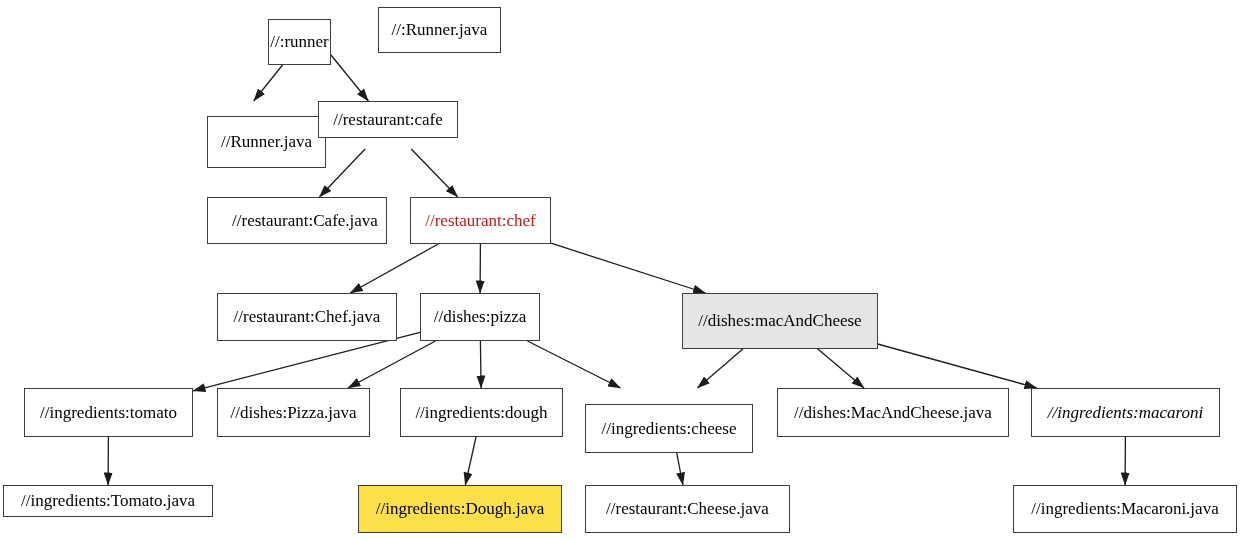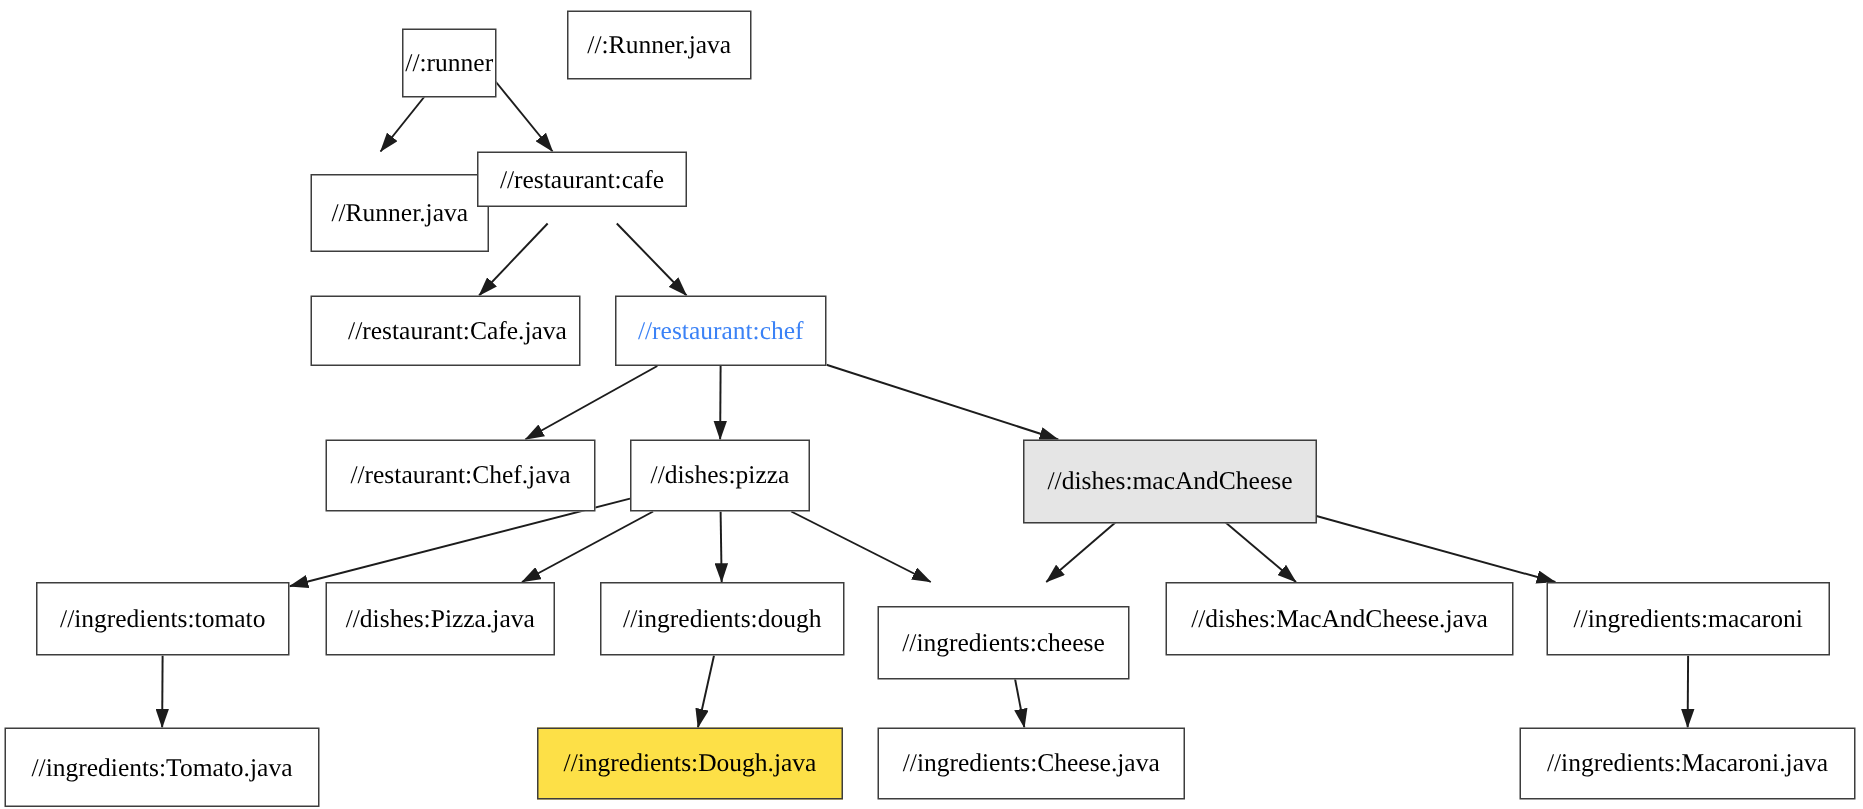--- a/index.html
+++ b/index.html
@@ -80,21 +80,21 @@
       </div>
       <div class="graph-node" style="left: 175px; top: 116px; width: 119px; height: 52px; border-color: rgb(61, 61, 61); background: rgb(255, 255, 255); color: rgb(0, 0, 0); margin-left: 32px;">
         <span>//Runner.java</span>
       </div>
       <div class="graph-node" style="left: 318px; top: 101px; width: 140px; height: 37px; border-color: rgb(61, 61, 61); background: rgb(255, 255, 255); color: rgb(0, 0, 0);">
         <span>//restaurant:cafe</span>
       </div>
       <div class="graph-node" style="left: 207px; top: 197px; width: 180px; height: 47px; border-color: rgb(61, 61, 61); background: rgb(255, 255, 255); color: rgb(0, 0, 0); padding-left: 16px;">
         <span>//restaurant:Cafe.java</span>
       </div>
-      <div class="graph-node" style="left: 410px; top: 197px; width: 141px; height: 47px; border-color: rgb(61, 61, 61); background: rgb(255, 255, 255); color: #3b82f6;">
+      <div class="graph-node" style="left: 410px; top: 197px; width: 141px; height: 47px; border-color: rgb(61, 61, 61); background: rgb(255, 255, 255); color: #b91c1c;">
         <span>//restaurant:chef</span>
       </div>
       <div class="graph-node" style="left: 217px; top: 293px; width: 180px; height: 48px; border-color: rgb(61, 61, 61); background: rgb(255, 255, 255); color: rgb(0, 0, 0);">
         <span>//restaurant:Chef.java</span>
       </div>
       <div class="graph-node" style="left: 420px; top: 293px; width: 120px; height: 48px; border-color: rgb(61, 61, 61); background: rgb(255, 255, 255); color: rgb(0, 0, 0);">
         <span>//dishes:pizza</span>
       </div>
       <div class="graph-node" style="left: 682px; top: 293px; width: 196px; height: 56px; border-color: rgb(61, 61, 61); background: #e5e5e5; color: rgb(0, 0, 0);">
         <span>//dishes:macAndCheese</span>
@@ -107,29 +107,29 @@
       </div>
       <div class="graph-node" style="left: 400px; top: 388px; width: 163px; height: 49px; border-color: rgb(61, 61, 61); background: rgb(255, 255, 255); color: rgb(0, 0, 0);">
         <span>//ingredients:dough</span>
       </div>
       <div class="graph-node" style="left: 585px; top: 388px; width: 168px; height: 49px; border-color: rgb(61, 61, 61); background: rgb(255, 255, 255); color: rgb(0, 0, 0); margin-top: 16px;">
         <span>//ingredients:cheese</span>
       </div>
       <div class="graph-node" style="left: 777px; top: 388px; width: 232px; height: 49px; border-color: rgb(61, 61, 61); background: rgb(255, 255, 255); color: rgb(0, 0, 0);">
         <span>//dishes:MacAndCheese.java</span>
       </div>
-      <div class="graph-node" style="left: 1031px; top: 388px; width: 189px; height: 49px; border-color: rgb(61, 61, 61); background: rgb(255, 255, 255); color: rgb(0, 0, 0);">
+      <div class="graph-node" style="left: 1031px; top: 388px; width: 189px; height: 49px; border-color: rgb(61, 61, 61); background: rgb(255, 255, 255); color: rgb(0, 0, 0); font-style: italic;">
         <span>//ingredients:macaroni</span>
       </div>
-      <div class="graph-node" style="left: 3px; top: 485px; width: 210px; height: 53px; border-color: rgb(61, 61, 61); background: rgb(255, 255, 255); color: rgb(0, 0, 0);">
+      <div class="graph-node" style="left: 3px; top: 485px; width: 210px; height: 32px; border-color: rgb(61, 61, 61); background: rgb(255, 255, 255); color: rgb(0, 0, 0);">
         <span>//ingredients:Tomato.java</span>
       </div>
       <div class="graph-node" style="left: 358px; top: 485px; width: 204px; height: 48px; border-color: rgb(61, 61, 61); background: #fde047; color: rgb(0, 0, 0);">
         <span>//ingredients:Dough.java</span>
       </div>
       <div class="graph-node" style="left: 585px; top: 485px; width: 205px; height: 48px; border-color: rgb(61, 61, 61); background: rgb(255, 255, 255); color: rgb(0, 0, 0);">
-        <span>//ingredients:Cheese.java</span>
+        <span>//restaurant:Cheese.java</span>
       </div>
       <div class="graph-node" style="left: 1013px; top: 485px; width: 224px; height: 48px; border-color: rgb(61, 61, 61); background: rgb(255, 255, 255); color: rgb(0, 0, 0);">
         <span>//ingredients:Macaroni.java</span>
       </div>
     </div>
 </div>
 
 </body></html>

